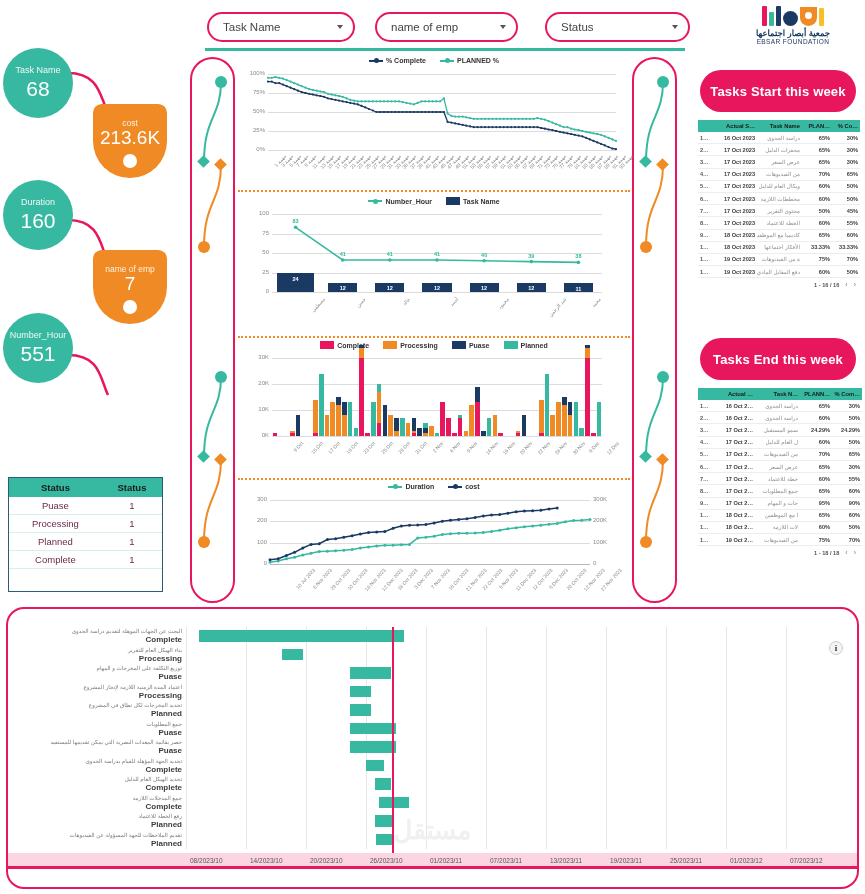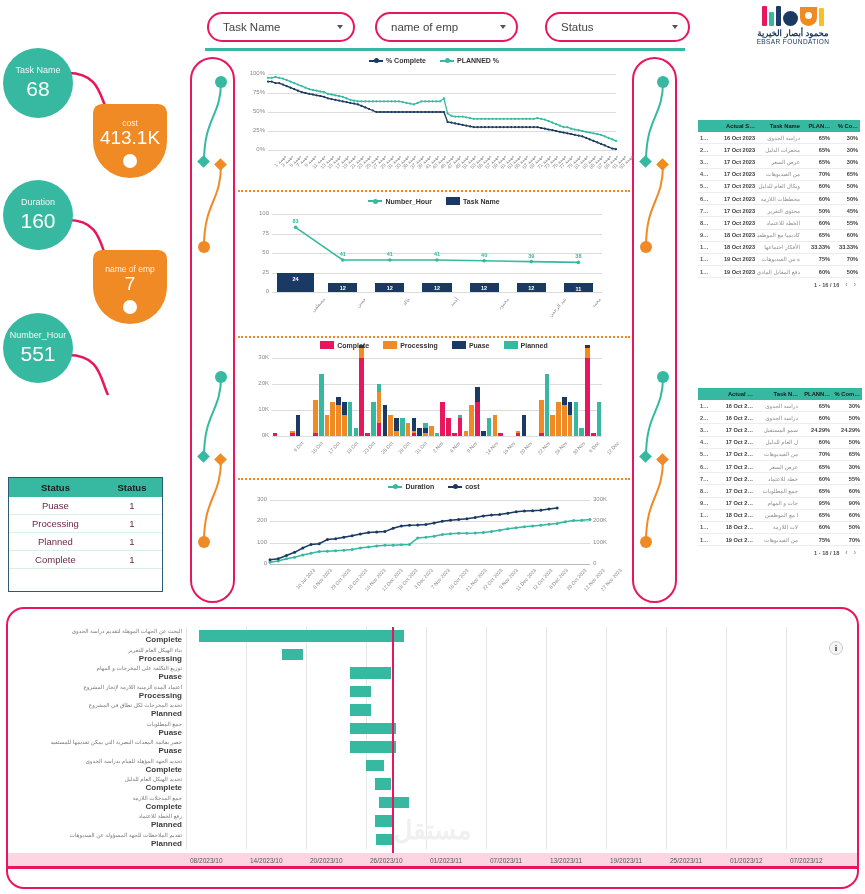--- a/index.html
+++ b/index.html
@@ -194,37 +194,37 @@
 
   <div class="logo">
     <div class="logo-marks">
       <span class="lm bar-pink"></span>
       <span class="lm bar-teal"></span>
       <span class="lm bar-blue"></span>
       <span class="lm dot-navy"></span>
       <span class="lm sq-orange"></span>
       <span class="lm bar-yellow"></span>
     </div>
-    <div class="logo-ar">محمود أبصار الخيرية</div>
+    <div class="logo-ar">جمعية أبصار اجتماعها</div>
     <div class="logo-en">EBSAR FOUNDATION</div>
   </div>
 
   <svg class="connector" style="left:0;top:40px;width:190px;height:400px;">
     <path d="M68,33 C100,33 100,58 108,72" stroke="#e8175d" stroke-width="2.5" fill="none"></path>
     <path d="M68,180 C100,180 100,205 108,222" stroke="#e8175d" stroke-width="2.5" fill="none"></path>
     <path d="M68,315 C100,315 100,338 108,355" stroke="#e8175d" stroke-width="2.5" fill="none"></path>
   </svg>
 
   <div class="kpi-circle" style="left:3px;top:48px;width:70px;height:70px;">
     <span class="k-label">Task Name</span>
     <span class="k-value">68</span>
   </div>
   <div class="kpi-shield" style="left:93px;top:104px;width:74px;height:74px;">
     <span class="k-label">cost</span>
-    <span class="k-value">413.1K</span>
+    <span class="k-value">213.6K</span>
     <span class="k-dot"></span>
   </div>
 
   <div class="kpi-circle" style="left:3px;top:180px;width:70px;height:70px;">
     <span class="k-label">Duration</span>
     <span class="k-value">160</span>
   </div>
   <div class="kpi-shield" style="left:93px;top:250px;width:74px;height:74px;">
     <span class="k-label">name of emp</span>
     <span class="k-value">7</span>
@@ -867,20 +867,23 @@
         <div class="xtick" style="left: 250.526px; top: 73px;">5 Nov 2023</div>
         <div class="xtick" style="left: 267.368px; top: 73px;">11 Dec 2023</div>
         <div class="xtick" style="left: 284.211px; top: 73px;">12 Oct 2023</div>
         <div class="xtick" style="left: 301.053px; top: 73px;">6 Dec 2023</div>
         <div class="xtick" style="left: 317.895px; top: 73px;">20 Oct 2023</div>
         <div class="xtick" style="left: 334.737px; top: 73px;">12 Nov 2023</div>
         <div class="xtick" style="left: 351.579px; top: 73px;">27 Nov 2023</div>
       </div>
   </div>
 
+  <div class="cta-pill" style="left:700px;top:70px;width:156px;height:42px;">
+    <span>Tasks Start this week</span>
+  </div>
   <div class="mini-table" style="left:698px;top:120px;">
     <table>
       <colgroup>
           <col style="width:12px">
           <col style="width:47px">
           <col style="width:45px">
           <col style="width:30px">
           <col style="width:28px">
         </colgroup>
       <thead>
@@ -979,20 +982,23 @@
           </tr>
         </tbody>
     </table>
     <div class="pager">
       <span>1 - 16 / 16</span>
       <span class="arrow">‹</span>
       <span class="arrow">›</span>
     </div>
   </div>
 
+  <div class="cta-pill" style="left:700px;top:338px;width:156px;height:42px;">
+    <span>Tasks End this week</span>
+  </div>
   <div class="mini-table" style="left:698px;top:388px;">
     <table>
       <colgroup>
           <col style="width:12px">
           <col style="width:45px">
           <col style="width:45px">
           <col style="width:32px">
           <col style="width:30px">
         </colgroup>
       <thead>

